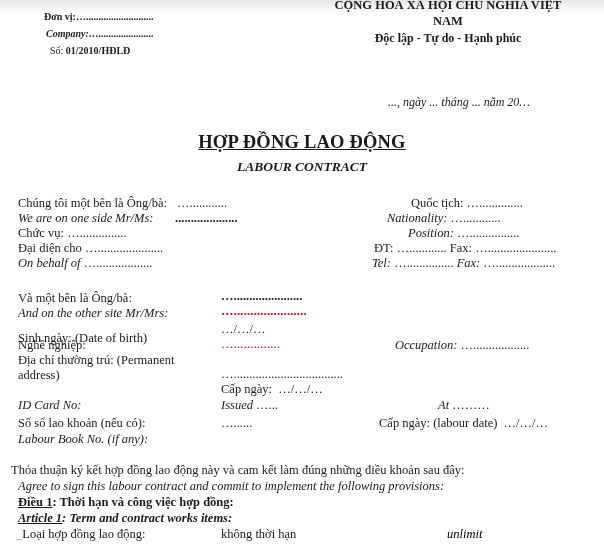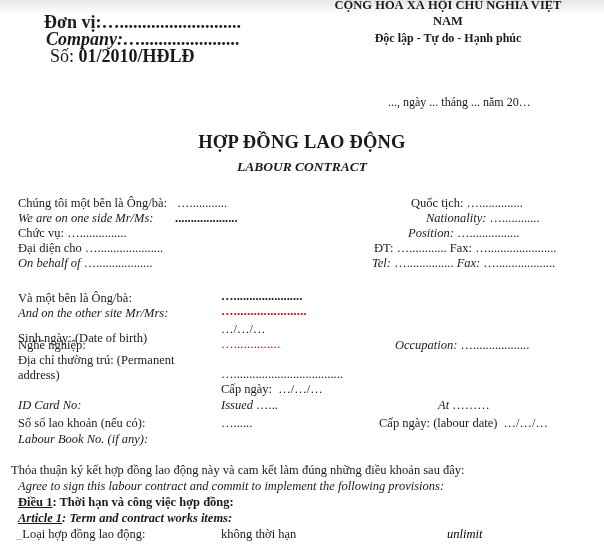--- a/index.html
+++ b/index.html
@@ -21,30 +21,30 @@
       width: 604px; height: 14px;
       background: linear-gradient(#e6e6e6, #ffffff);
       z-index: 0;
     }
     .abs { position: absolute; white-space: nowrap; z-index: 1; }
     .b { font-weight: bold; }
     .i { font-style: italic; }
     .u { text-decoration: underline; }
     .red { color: #000000; }
 
-    .header-left { left: 44px; top: 14px; width: 160px; font-size: 18px; line-height: 17px; }
+    .header-left { left: 44px; top: 8px; width: 160px; font-size: 10px; line-height: 17px; }
     .header-left .line2 { margin-left: 2px; }
     .header-left .line3 { margin-left: 6px; font-weight: normal; }
 
     .header-right { left: 330px; top: -3px; width: 236px; text-align: center; font-size: 12.5px; line-height: 16px; font-weight: bold; }
     .header-right .motto { font-size: 12px; margin-top: 1px; }
 
-    .dateline { left: 388px; top: 95px; font-size: 12px; }
+    .dateline { left: 388px; top: 95px; font-size: 12px; font-style: italic; }
 
-    .title-main { left: 0; width: 604px; top: 132px; text-align: center; font-size: 18.5px; font-weight: bold; letter-spacing: 0.2px; }
+    .title-main { left: 0; width: 604px; top: 132px; text-align: center; font-size: 18.5px; font-weight: bold; letter-spacing: 0.2px; text-decoration: underline; }
     .title-sub { left: 0; width: 604px; top: 159px; text-align: center; font-size: 13.5px; font-weight: bold; font-style: italic; }
 
     .lbl { font-size: 12.5px; line-height: 15px; }
     .dots-red { color: #e00000; letter-spacing: 0.2px; }
   </style>
 </head>
 <body>
 
 <div class="top-shade"></div>
 
@@ -74,21 +74,21 @@
 
 <div class="abs lbl" style="left:18px; top:196px;">Chúng tôi một bên là Ông/bà:</div>
 <div class="abs lbl" style="left:177px; top:196px;">…............</div>
 <div class="abs lbl" style="left:411px; top:196px;">
   <span>Quốc tịch:</span>
   <span>…..............</span>
 </div>
 
 <div class="abs lbl i" style="left:18px; top:211px;">We are on one side Mr/Ms:</div>
 <div class="abs lbl b" style="left:175px; top:211px;">....................</div>
-<div class="abs lbl" style="left:426px; top:211px;">
+<div class="abs lbl" style="left:387px; top:211px;">
   <span class="i">Nationality:</span>
   <span>…............</span>
 </div>
 
 <div class="abs lbl" style="left:18px; top:226px;">
   <span>Chức vụ:</span>
   <span>…...............</span>
 </div>
 <div class="abs lbl" style="left:408px; top:226px;">
   <span class="i">Position:</span>

